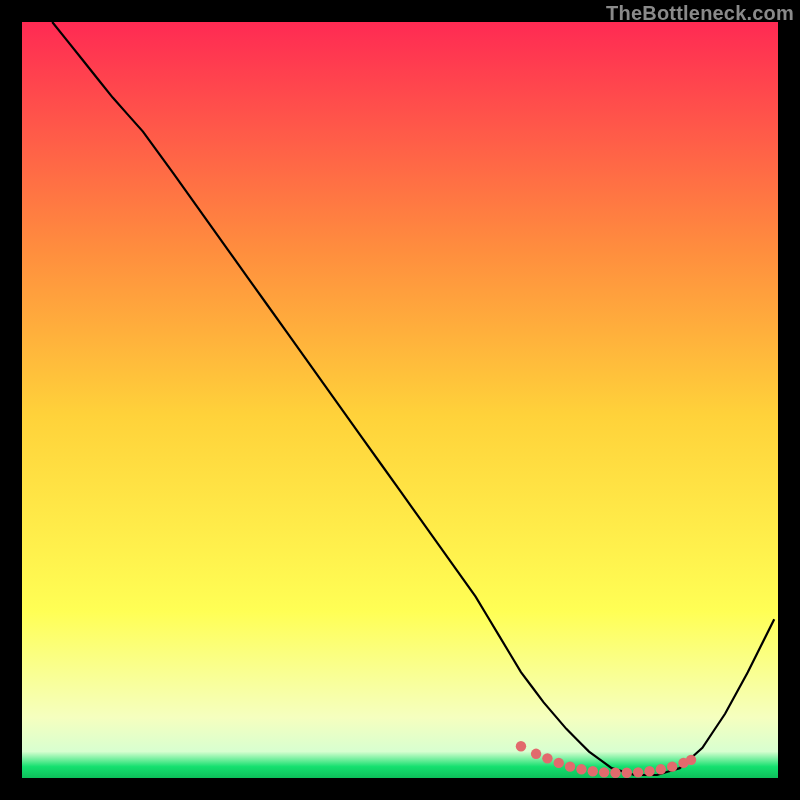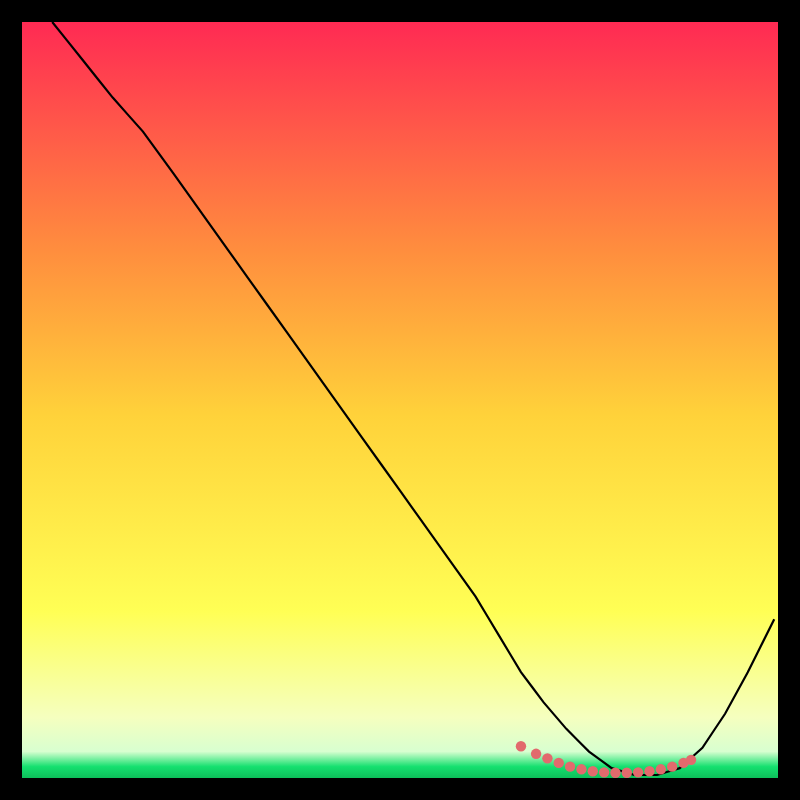--- a/index.html
+++ b/index.html
@@ -72,13 +72,14 @@
           <circle cx="604.80" cy="750.71" r="5.2" fill="#e26a6d"></circle>
           <circle cx="616.14" cy="750.33" r="5.2" fill="#e26a6d"></circle>
           <circle cx="627.48" cy="749.20" r="5.2" fill="#e26a6d"></circle>
           <circle cx="638.82" cy="747.31" r="5.2" fill="#e26a6d"></circle>
           <circle cx="650.16" cy="744.66" r="5.2" fill="#e26a6d"></circle>
           <circle cx="661.50" cy="740.88" r="5.2" fill="#e26a6d"></circle>
           <circle cx="669.06" cy="737.86" r="5.2" fill="#e26a6d"></circle>
         </g>
     </svg>
   </div>
+  <div class="watermark">TheBottleneck.com</div>
 </div>
 
 </body></html>

